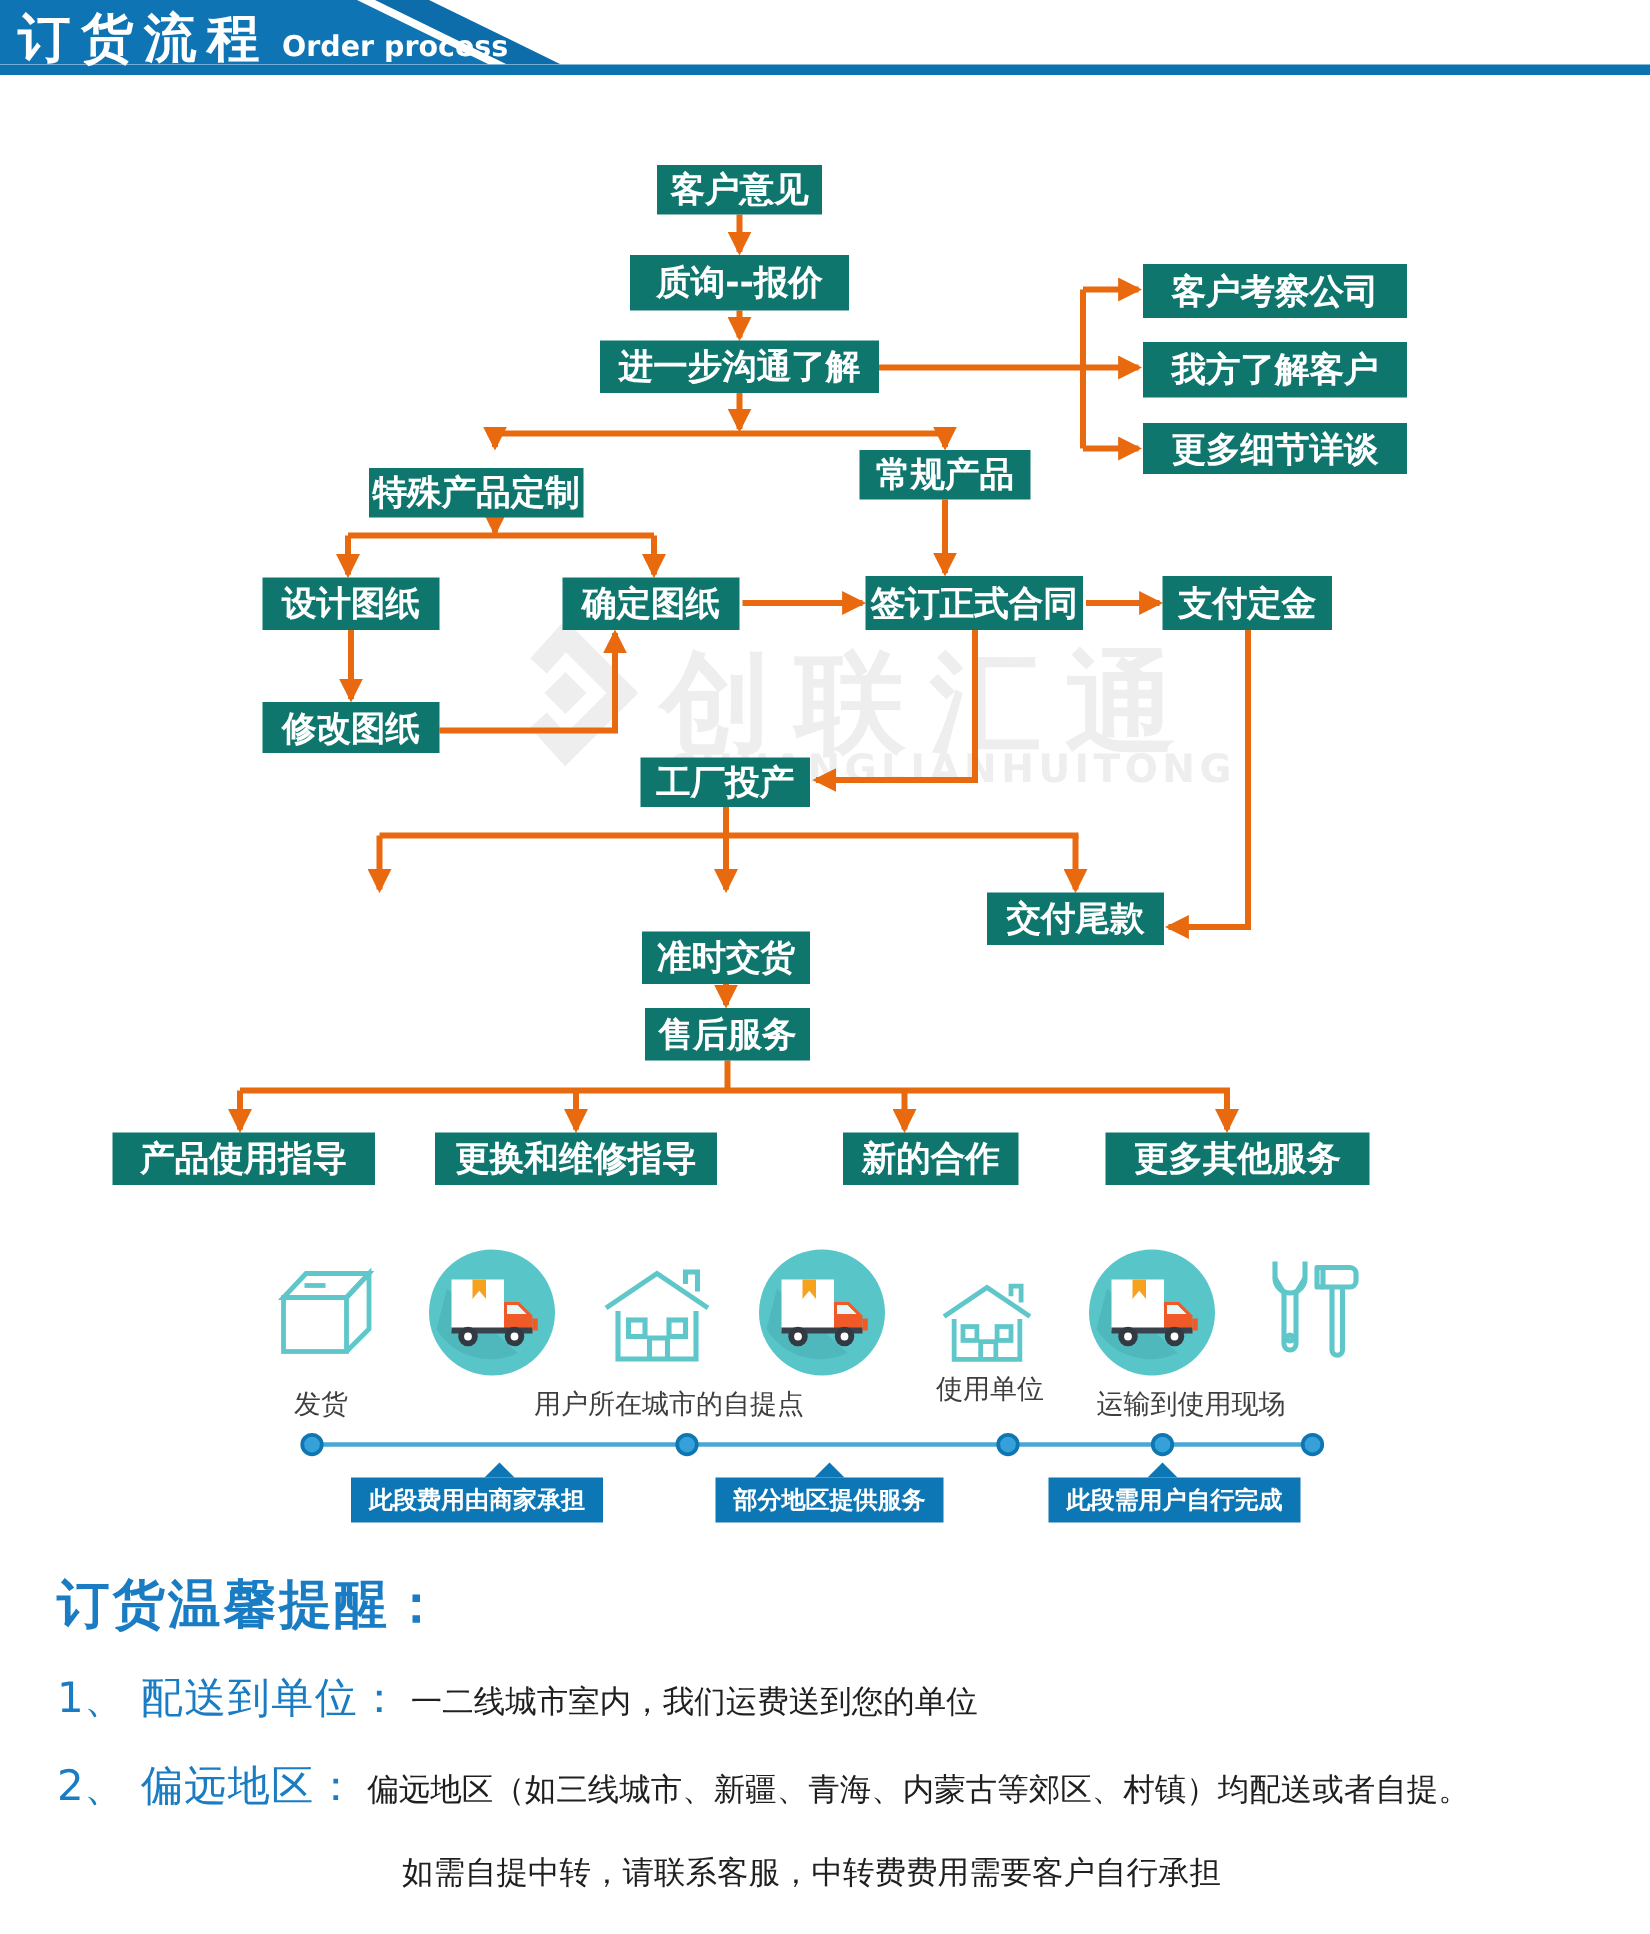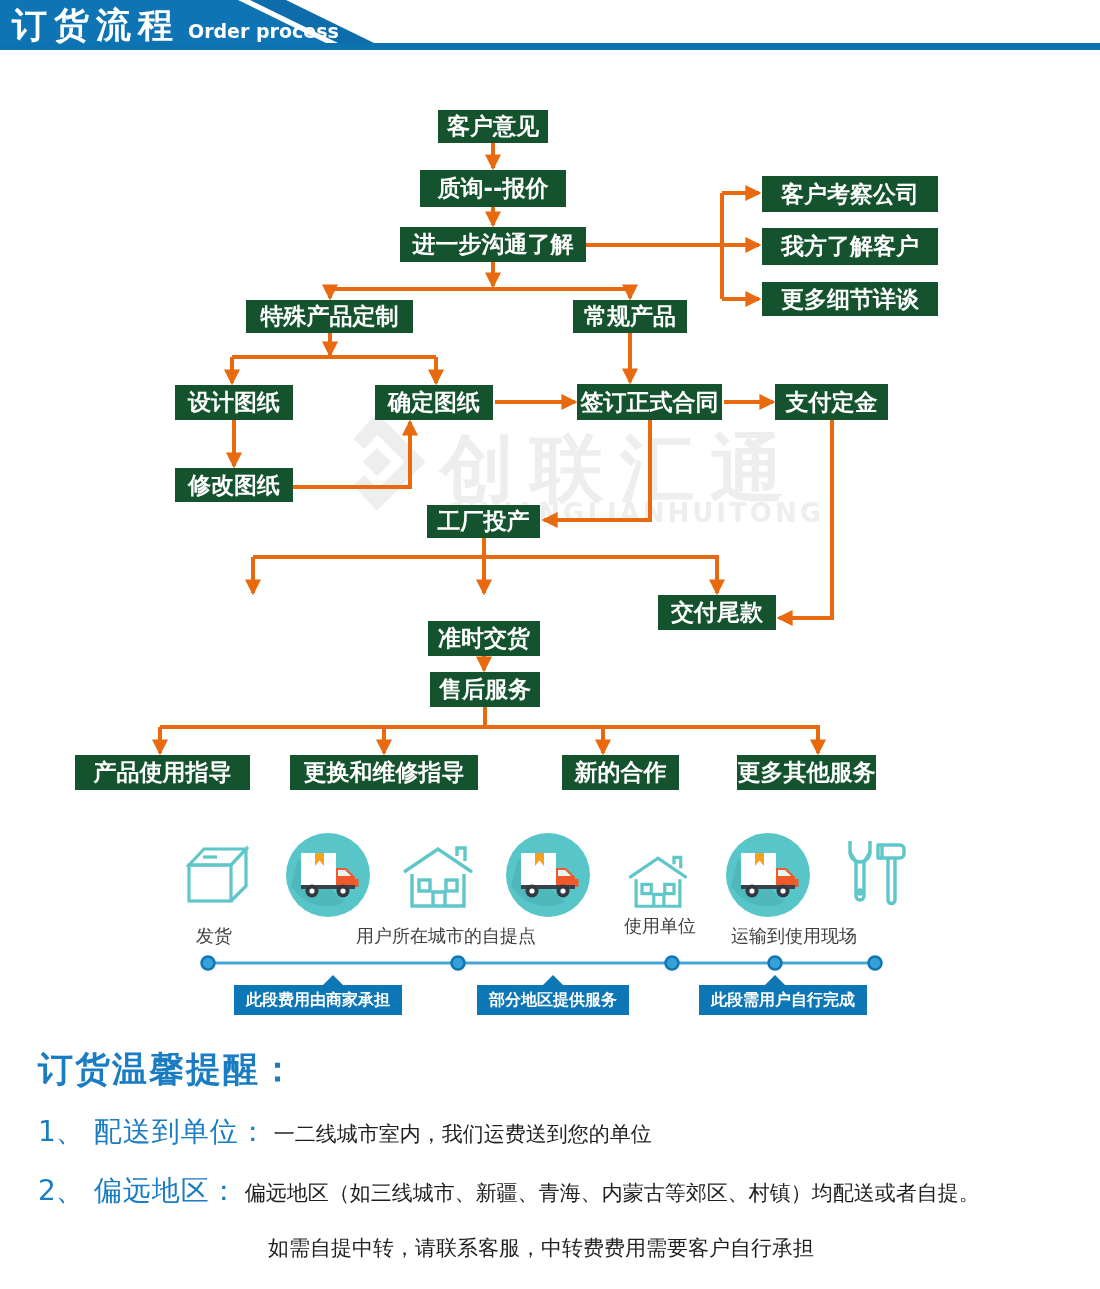--- a/index.html
+++ b/index.html
@@ -11,21 +11,21 @@
   .banner-band{position:absolute;left:0;top:0;width:380px;height:43px;background:#0d6dab;
                clip-path:polygon(250px 0,286px 0,374px 43px,338px 43px);}
   .banner-strip{position:absolute;left:0;top:43px;width:1100px;height:7px;background:#0c72b0;}
   .title-zh{position:absolute;left:12px;top:2px;color:#fff;font-size:35px;font-weight:bold;letter-spacing:7px;}
   .title-en{position:absolute;left:188px;top:20px;color:#fff;font-size:19px;font-weight:bold;}
   
   .watermark{position:absolute;left:325px;top:412px;color:#eeeeee;z-index:0;}
   .wm-zh{position:absolute;left:115px;top:8px;font-size:74px;font-weight:bold;letter-spacing:16px;white-space:nowrap;}
   .wm-en{position:absolute;left:120px;top:86px;font-size:26px;font-weight:bold;letter-spacing:3px;white-space:nowrap;}
   
-  .node{position:absolute;background:#14532d;color:#fff;font-size:23px;font-weight:bold;
+  .node{position:absolute;background:#0f766e;color:#fff;font-size:23px;font-weight:bold;
         display:flex;align-items:center;justify-content:center;white-space:nowrap;z-index:2;}
   .arrows{position:absolute;left:0;top:0;z-index:1;pointer-events:none;}
   
   .icn{position:absolute;z-index:2;}
   .icn-label{position:absolute;color:#3f3f3f;font-size:18px;white-space:nowrap;z-index:2;}
   
   .tl-label{position:absolute;background:#0d76b5;color:#fff;font-size:16px;font-weight:bold;
             height:30px;line-height:30px;padding:0 12px;white-space:nowrap;z-index:2;}
   .tl-tip{position:absolute;top:-10px;width:0;height:0;border-left:10px solid transparent;
           border-right:10px solid transparent;border-bottom:10px solid #0d76b5;}
@@ -102,35 +102,35 @@
       <path d="M818,727 V753" marker-end="url(#ah)"></path>
     </g>
   </svg>
 
   <div class="node" style="left:438px;top:110px;width:110px;height:33px">客户意见</div>
   <div class="node" style="left:420px;top:170px;width:146px;height:37px">质询--报价</div>
   <div class="node" style="left:400px;top:227px;width:186px;height:35px">进一步沟通了解</div>
   <div class="node" style="left:762px;top:176px;width:176px;height:36px">客户考察公司</div>
   <div class="node" style="left:762px;top:228px;width:176px;height:37px">我方了解客户</div>
   <div class="node" style="left:762px;top:282px;width:176px;height:34px">更多细节详谈</div>
-  <div class="node" style="left:246px;top:300px;width:167px;height:33px">特殊产品定制</div>
+  <div class="node" style="left:246px;top:312px;width:143px;height:33px">特殊产品定制</div>
   <div class="node" style="left:573px;top:300px;width:114px;height:33px">常规产品</div>
   <div class="node" style="left:175px;top:385px;width:118px;height:35px">设计图纸</div>
   <div class="node" style="left:375px;top:385px;width:118px;height:35px">确定图纸</div>
   <div class="node" style="left:577px;top:384px;width:145px;height:36px">签订正式合同</div>
   <div class="node" style="left:775px;top:384px;width:113px;height:36px">支付定金</div>
   <div class="node" style="left:175px;top:468px;width:118px;height:34px">修改图纸</div>
   <div class="node" style="left:427px;top:505px;width:113px;height:33px">工厂投产</div>
   <div class="node" style="left:428px;top:621px;width:112px;height:35px">准时交货</div>
   <div class="node" style="left:658px;top:595px;width:118px;height:35px">交付尾款</div>
   <div class="node" style="left:430px;top:672px;width:110px;height:35px">售后服务</div>
   <div class="node" style="left:75px;top:755px;width:175px;height:35px">产品使用指导</div>
   <div class="node" style="left:290px;top:755px;width:188px;height:35px">更换和维修指导</div>
   <div class="node" style="left:562px;top:755px;width:117px;height:35px">新的合作</div>
-  <div class="node" style="left:737px;top:755px;width:139px;height:35px">更多其他服务</div>
+  <div class="node" style="left:737px;top:755px;width:176px;height:35px">更多其他服务</div>
 
   <svg class="icn" style="left:180px;top:838px" width="78" height="74" viewBox="0 0 78 74">
     <g stroke="#5fc7ca" stroke-width="3.2" fill="none" stroke-linejoin="miter">
       <rect x="9" y="27" width="42" height="36"></rect>
       <path d="M9,27 L24,11 L66,11 L51,27 Z"></path>
       <path d="M51,27 L66,11 L66,48 L51,63"></path>
       <path d="M23,19 L37,19"></path>
     </g>
   </svg>
 

